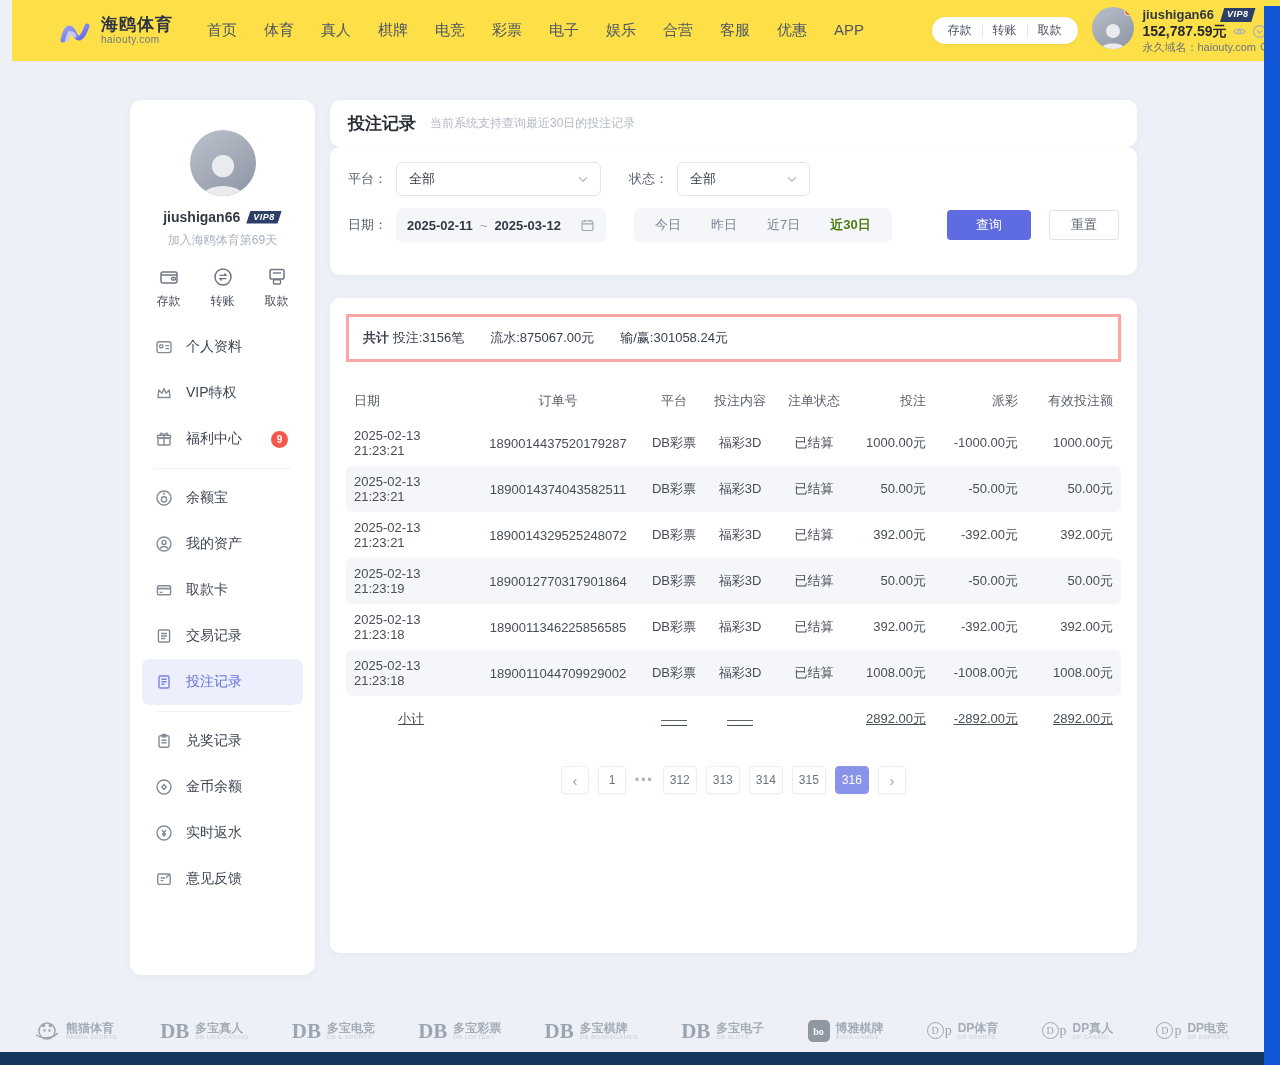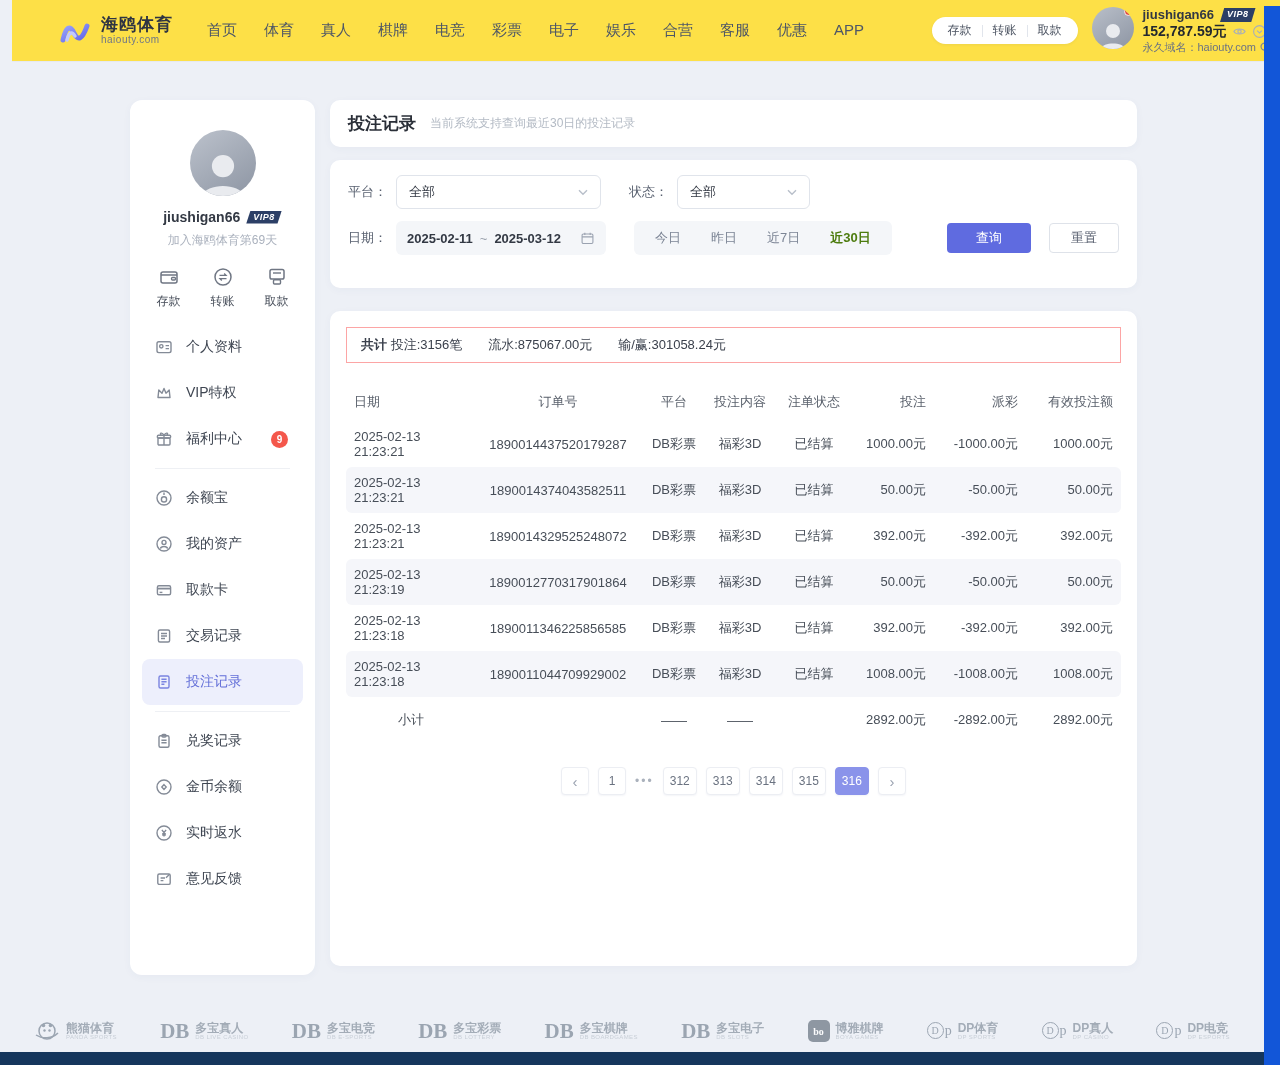--- a/index.html
+++ b/index.html
@@ -68,21 +68,21 @@
   .badge-blue{ margin-left:12px; padding:1px 8px; height:16px; border-radius:9px; background:#5873ee;
     color:#fff; font-size:10px; display:flex; align-items:center; font-weight:bold; }
 
   
   .main{ position:absolute; left:330px; top:100px; width:807px; }
   .card{ background:#fff; border-radius:10px; box-shadow:0 2px 8px rgba(60,80,130,.04); }
   .title-card{ height:47px; display:flex; align-items:center; gap:14px; padding:0 18px; }
   .page-title{ font-size:17px; font-weight:bold; color:#2a2f38; }
   .page-subtitle{ font-size:12px; color:#b3bac4; }
 
-  .filter-card{ margin-top:13px; padding:15px 18px 33px; }
+  .filter-card{ margin-top:0; padding:15px 18px 33px; }
   .f-row{ display:flex; align-items:center; height:34px; }
   .f-row + .f-row{ margin-top:12px; }
   .f-label{ font-size:13px; color:#596170; width:48px; flex:none; }
   .select{ width:205px; height:34px; border:1px solid #e0e4eb; border-radius:6px; background:#fff;
     display:flex; align-items:center; justify-content:space-between; padding:0 12px; cursor:pointer; }
   .select.small{ width:133px; }
   .select .sel-val{ font-size:13px; color:#333944; }
   .f-gap{ width:28px; flex:none; }
   .f-label2{ font-size:13px; color:#596170; width:48px; flex:none; }
   .date-box{ width:210px; height:34px; background:#f4f6f9; border-radius:6px; display:flex;
@@ -91,34 +91,34 @@
   .quick-group{ margin-left:28px; background:#f4f6f9; border-radius:6px; height:34px;
     display:flex; align-items:center; padding:0 6px; }
   .quick-item{ padding:0 15px; font-size:13px; color:#7c8595; cursor:pointer; }
   .quick-item.active{ color:#4d7c0f; font-weight:bold; }
   .btn-search{ margin-left:auto; width:84px; height:30px; border:none; border-radius:4px;
     background:#5f6be0; color:#fff; font-size:13px; cursor:pointer; font-family:inherit; }
   .btn-reset{ margin-left:18px; width:70px; height:30px; border:1px solid #dee2e9; border-radius:4px;
     background:#fff; color:#596070; font-size:13px; cursor:pointer; font-family:inherit; }
 
   .table-card{ margin-top:23px; height:655px; padding:16px 16px 0; }
-  .summary-bar{ height:36px; border:1px solid #fca5a5; border-radius:0; display:flex;
+  .summary-bar{ height:48px; border:3px solid #fca5a5; border-radius:0; display:flex;
     align-items:center; padding:0 14px; gap:26px; font-size:13px; color:#3a404c; }
   .summary-bar b{ font-weight:bold; }
 
   .grid-row{ display:grid; grid-template-columns:126px 172px 60px 72px 76px 82px 92px 95px;
     align-items:center; width:775px; }
   .t-head{ height:38px; margin-top:20px; font-size:13px; color:#5a616c; }
   .t-row{ height:46px; font-size:13px; color:#474e58; border-radius:6px; }
   .t-row:nth-child(even){ background:#f5f6fa; }
   .c{ padding:0 4px; }
   .c1{ text-align:left; padding-left:8px; }
   .c2,.c3,.c4,.c5{ text-align:center; }
   .c6,.c7,.c8{ text-align:right; padding-right:8px; }
-  .t-sub{ height:46px; font-size:13px; color:#474e58; }
+  .t-sub{ height:46px; font-size:13px; color:#474e58;text-decoration:underline; }
   .t-sub .c1{ text-align:center; }
 
   .pagination{ margin-top:24px; display:flex; justify-content:center; align-items:center; gap:9px; }
   .pg-btn{ min-width:28px; height:28px; border-radius:4px; background:#fff; border:1px solid #eceef3;
     box-shadow:0 1px 2px rgba(60,80,130,.06); display:flex; align-items:center; justify-content:center;
     font-size:12px; color:#6a7280; cursor:pointer; padding:0 6px; }
   .pg-btn.arrow{ color:#9aa2b0; font-size:15px; }
   .pg-ellipsis{ color:#aab1bc; font-size:12px; letter-spacing:2px; cursor:pointer; }
   .pg-btn.active{ background:#8a93ea; border-color:#8a93ea; color:#fff; }
 

